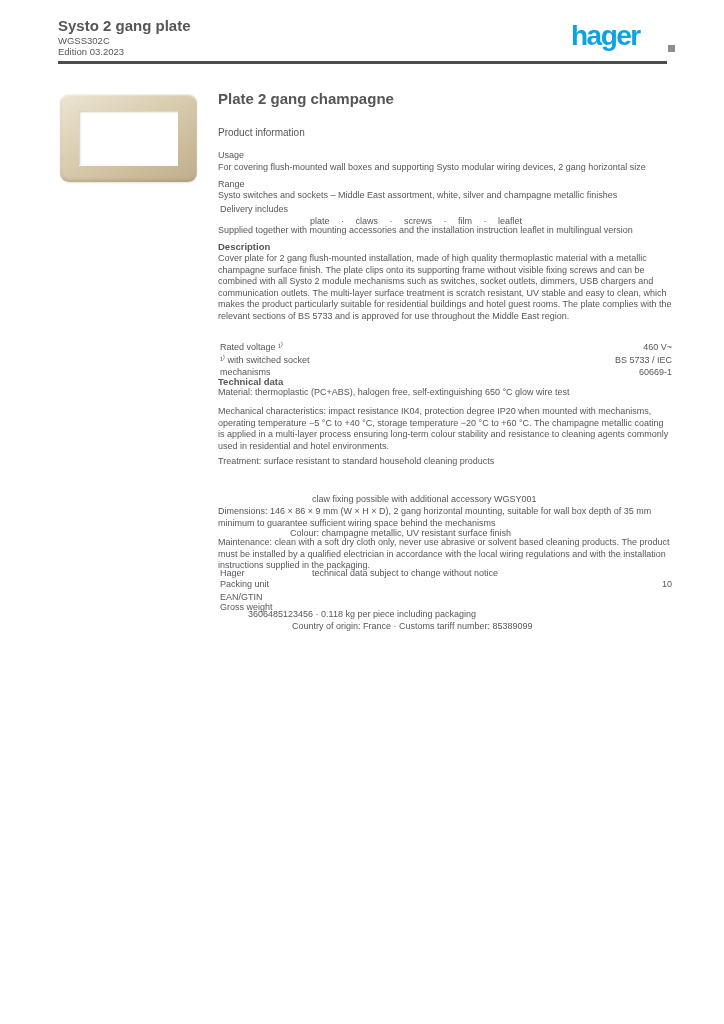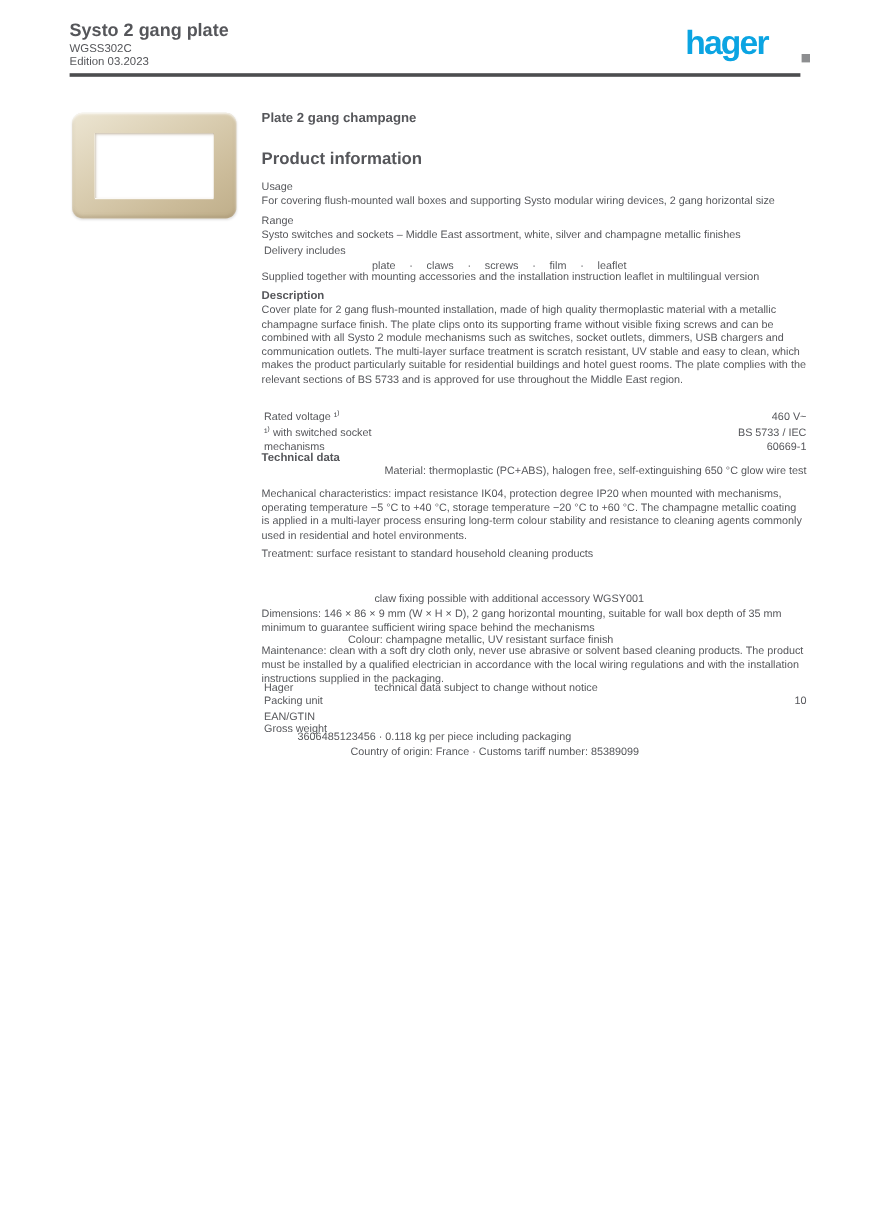--- a/index.html
+++ b/index.html
@@ -15,22 +15,22 @@
   .hrule{position:absolute;left:58px;top:61px;width:609px;height:3px;background:#4c4d4f;}
   
   .plate{position:absolute;left:60px;top:94px;width:137px;height:88px;border-radius:9px;
          background:linear-gradient(150deg,#ece5d2 0%,#dbcfb3 40%,#cbbb99 75%,#bfae8a 100%);
          box-shadow:inset 0 1px 2px rgba(255,255,255,.85), inset 0 -2px 3px rgba(140,120,90,.35),
                     0 1px 2px rgba(0,0,0,.12);}
   .plate-hole{position:absolute;left:19px;top:17px;right:19px;bottom:17px;background:#ffffff;
          box-shadow:inset 1px 1px 2px rgba(150,130,100,.45), 0 1px 0 rgba(255,255,255,.9);}
   
   .col{position:absolute;left:218px;width:454px;font-size:9px;line-height:11.5px;color:#56575b;}
-  .t15{font-size:11px;line-height:18px;font-weight:bold;color:#55565a;}
-  .t11{font-size:14px;line-height:13px;font-weight:bold;color:#55565a;}
+  .t15{font-size:15px;line-height:18px;font-weight:bold;color:#55565a;}
+  .t11{font-size:10px;line-height:13px;font-weight:normal;color:#55565a;}
   .t95{font-size:9.5px;line-height:11px;font-weight:bold;color:#55565a;}
   .abs{position:absolute;left:0;right:0;}
   .lab{position:absolute;left:2px;}
   .rval{position:absolute;right:0;text-align:right;}
   .items{word-spacing:9px;}
   
   .frule{position:absolute;left:40px;top:986px;width:640px;height:4px;background:#4c4d4f;}
   .fsite{position:absolute;left:57px;top:996px;font-size:8.5px;color:#3b3c3e;}
   .fcenter{position:absolute;left:248px;top:996px;font-size:8.5px;color:#6a6b6e;padding-left:40px;}
   .fqr{position:absolute;left:625px;top:990px;width:47px;height:24px;background:#58595b;border-radius:2px;}
@@ -70,21 +70,21 @@
 
     <div class="abs" style="top:225px;">Supplied together with mounting accessories and the installation instruction leaflet in multilingual version</div>
     <div class="abs" style="top:253px;">Cover plate for 2 gang flush-mounted installation, made of high quality thermoplastic material with a metallic champagne surface finish. The plate clips onto its supporting frame without visible fixing screws and can be combined with all Systo 2 module mechanisms such as switches, socket outlets, dimmers, USB chargers and communication outlets. The multi-layer surface treatment is scratch resistant, UV stable and easy to clean, which makes the product particularly suitable for residential buildings and hotel guest rooms. The plate complies with the relevant sections of BS 5733 and is approved for use throughout the Middle East region.</div>
 
     <div class="lab" style="top:342px;">Rated voltage ¹⁾</div>
     <div class="rval" style="top:342px;">460 V~</div>
     <div class="lab" style="top:355px;width:140px;">¹⁾ with switched socket mechanisms</div>
     <div class="rval" style="top:355px;width:68px;">BS 5733 / IEC 60669-1</div>
 
     <div class="abs t95" style="top:376px;">Technical data</div>
-    <div class="abs" style="top:387px;text-align:right;">Material: thermoplastic (PC+ABS), halogen free, self-extinguishing 650 °C glow wire test</div>
+    <div class="abs" style="top:387px;">Material: thermoplastic (PC+ABS), halogen free, self-extinguishing 650 °C glow wire test</div>
     <div class="abs" style="top:406px;">Mechanical characteristics: impact resistance IK04, protection degree IP20 when mounted with mechanisms, operating temperature −5 °C to +40 °C, storage temperature −20 °C to +60 °C. The champagne metallic coating is applied in a multi-layer process ensuring long-term colour stability and resistance to cleaning agents commonly used in residential and hotel environments.</div>
     <div class="abs" style="top:456px;">Treatment: surface resistant to standard household cleaning products</div>
 
     <div class="abs" style="top:494px;left:94px;">claw fixing possible with additional accessory WGSY001</div>
     <div class="abs" style="top:506px;">Dimensions: 146 × 86 × 9 mm (W × H × D), 2 gang horizontal mounting, suitable for wall box depth of 35 mm minimum to guarantee sufficient wiring space behind the mechanisms</div>
     <div class="abs" style="top:528px;left:72px;">Colour: champagne metallic, UV resistant surface finish</div>
     <div class="abs" style="top:537px;">Maintenance: clean with a soft dry cloth only, never use abrasive or solvent based cleaning products. The product must be installed by a qualified electrician in accordance with the local wiring regulations and with the installation instructions supplied in the packaging.</div>
     <div class="lab" style="top:568px;">Hager</div>
     <div class="abs" style="top:568px;left:94px;">technical data subject to change without notice</div>
 

